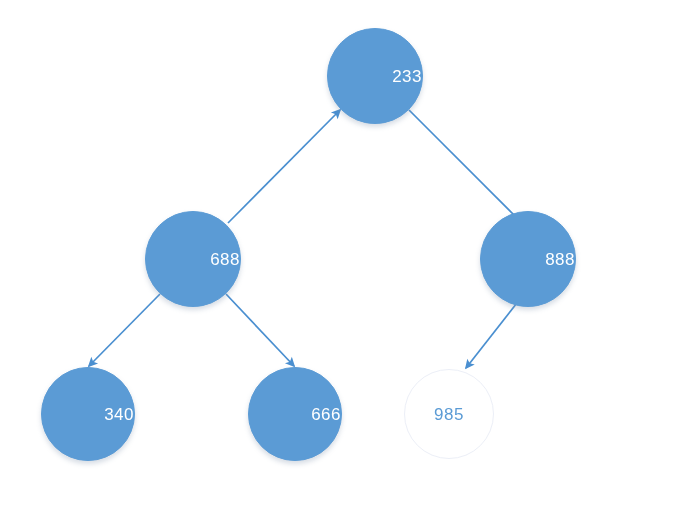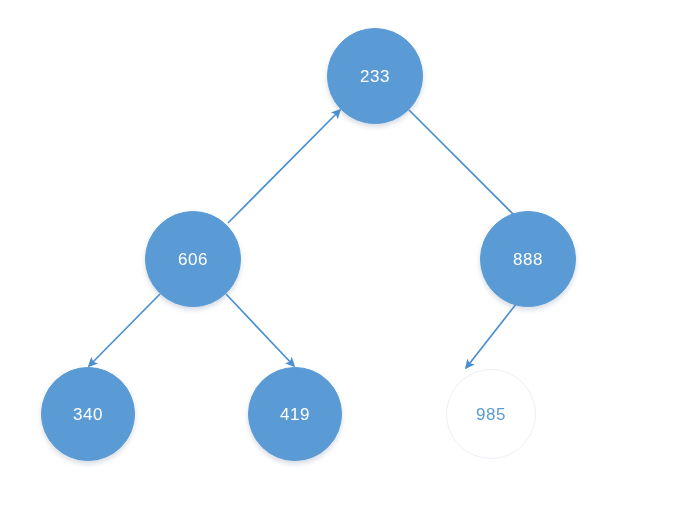--- a/index.html
+++ b/index.html
@@ -34,20 +34,21 @@
     font-size: 17px;
     letter-spacing: 0.5px;
     line-height: 1;
     user-select: none;
   }
   .node.filled {
     background: #5b9bd5;
     color: #ffffff;
     border: 1px solid #5b9bd5;
     box-shadow: 0 3px 5px rgba(130, 150, 175, 0.32);
+    justify-content: flex-end;
   }
   .node.ghost {
     background: #ffffff;
     color: #5b9bd5;
     border: 1px solid #eceff7;
     box-shadow: none;
   }
   .node-label {
     pointer-events: none;
   }
@@ -70,29 +71,29 @@
         <line x1="226" y1="294" x2="294" y2="366" stroke="#4a8fd0" stroke-width="1.7" marker-end="url(#arrowhead)"></line>
         <line x1="524" y1="294" x2="466" y2="368" stroke="#4a8fd0" stroke-width="1.7" marker-end="url(#arrowhead)"></line>
       </g>
   </svg>
 
   <div id="nodes-group">
       <div class="node filled" style="left: 327px; top: 28px; width: 96px; height: 96px; background: rgb(91, 155, 213); border-color: rgb(91, 155, 213); color: rgb(255, 255, 255);">
         <span class="node-label">233</span>
       </div>
       <div class="node filled" style="left: 145px; top: 211px; width: 96px; height: 96px; background: rgb(91, 155, 213); border-color: rgb(91, 155, 213); color: rgb(255, 255, 255);">
-        <span class="node-label">606</span>
+        <span class="node-label">688</span>
       </div>
       <div class="node filled" style="left: 480px; top: 211px; width: 96px; height: 96px; background: rgb(91, 155, 213); border-color: rgb(91, 155, 213); color: rgb(255, 255, 255);">
         <span class="node-label">888</span>
       </div>
       <div class="node filled" style="left: 41px; top: 367px; width: 94px; height: 94px; background: rgb(91, 155, 213); border-color: rgb(91, 155, 213); color: rgb(255, 255, 255);">
         <span class="node-label">340</span>
       </div>
       <div class="node filled" style="left: 248px; top: 367px; width: 94px; height: 94px; background: rgb(91, 155, 213); border-color: rgb(91, 155, 213); color: rgb(255, 255, 255);">
-        <span class="node-label">419</span>
+        <span class="node-label">666</span>
       </div>
-      <div class="node ghost" style="left: 446px; top: 369px; width: 90px; height: 90px; background: rgb(255, 255, 255); border-color: rgb(236, 239, 247); color: rgb(91, 155, 213); align-items: center;">
+      <div class="node ghost" style="left: 404px; top: 369px; width: 90px; height: 90px; background: rgb(255, 255, 255); border-color: rgb(236, 239, 247); color: rgb(91, 155, 213); align-items: center;">
         <span class="node-label">985</span>
       </div>
     </div>
 
 </div>
 
 </body></html>

